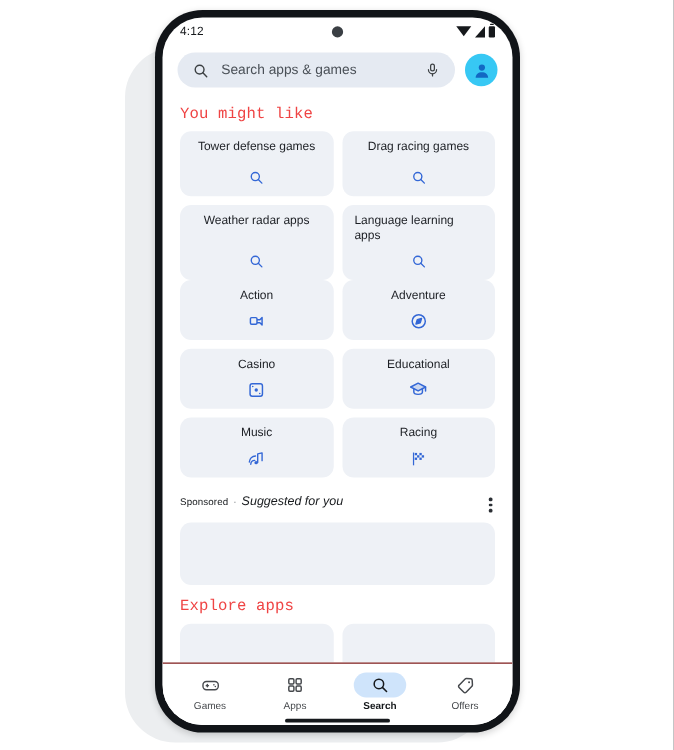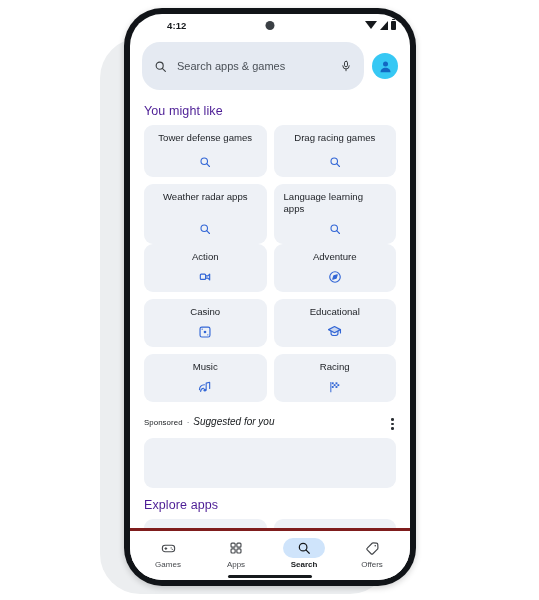--- a/index.html
+++ b/index.html
@@ -26,48 +26,48 @@
     position:absolute;left:6px;top:6px;right:6px;bottom:6px;
     background:#ffffff;border-radius:32px;overflow:hidden;
     display:flex;flex-direction:column;
   }
 
   
   .statusbar{
     height:22px;flex:0 0 22px;display:flex;align-items:center;
     padding:0 14px;position:relative;
   }
-  .clock{font-size:9.5px;color:#16191c;font-weight:700;letter-spacing:.1px;margin-left:23px;}
+  .clock{font-size:9.5px;color:#16191c;font-weight:400;letter-spacing:.1px;}
   .camera{
     position:absolute;left:50%;top:7px;transform:translateX(-50%);
     width:9px;height:9px;border-radius:50%;background:#3a3f44;
   }
   .sysicons{margin-left:auto;display:flex;align-items:center;gap:3px;}
   .ic-wifi{width:0;height:0;border-left:6px solid transparent;border-right:6px solid transparent;border-top:8px solid #16191c;}
   .ic-signal{width:0;height:0;border-left:8px solid transparent;border-bottom:9px solid #16191c;}
   .ic-batt{width:5px;height:9px;background:#16191c;border-radius:1px;position:relative;}
   .ic-batt::before{content:"";position:absolute;left:1.3px;top:-2px;width:2.4px;height:1.6px;background:#16191c;border-radius:1px;}
 
   
   .content{flex:1 1 auto;overflow:hidden;padding:0 0 0 0;}
 
   
   .searchrow{display:flex;align-items:center;gap:8px;padding:6px 12px 4px 12px;}
   .searchbar{
-    flex:1 1 auto;height:48px;background:#e5eaf2;border-radius:18px;
+    flex:1 1 auto;height:28px;background:#e5eaf2;border-radius:18px;
     display:flex;align-items:center;padding:0 12px;gap:10px;
   }
   .searchbar .ph{font-size:11px;color:#4a5057;flex:1 1 auto;white-space:nowrap;overflow:hidden;}
   .avatar{
     width:26px;height:26px;border-radius:50%;background:#37c8f4;
     display:flex;align-items:center;justify-content:center;flex:0 0 26px;
   }
 
   .section-title{
-    font-size:12.5px;color:#4c1d95;padding:10px 14px 7px 14px;letter-spacing:.1px;
+    font-size:12.5px;color:#ef4444;padding:10px 14px 7px 14px;letter-spacing:.1px;font-family:Liberation Mono, monospace;
   }
 
   .grid{display:grid;grid-template-columns:1fr 1fr;gap:7px;padding:0 14px;}
   .chip{
     background:#eef1f6;border-radius:9px;min-height:38px;
     display:flex;align-items:center;gap:6px;padding:7px 10px;flex-direction:column;
   }
   .chip .lbl{
     font-size:9.6px;color:#1c1f24;line-height:1.25;flex:1 1 auto;
   }
@@ -83,21 +83,21 @@
   .dot-sep{font-size:8px;color:#6b7075;}
   .sponsored-title{font-size:10px;color:#16191c;flex:1 1 auto;font-style:italic;}
   .kebab{display:flex;flex-direction:column;gap:2px;align-items:center;align-self:center;padding:2px 2px;}
   .kebab i{width:2.6px;height:2.6px;border-radius:50%;background:#2b2f34;display:block;}
   .ad-placeholder{
     margin:0 14px;height:50px;background:#eef1f6;border-radius:9px;
   }
 
   
   .navbar{
-    flex:0 0 auto;border-top:3px solid #7f1d1d;background:#ffffff;
+    flex:0 0 auto;border-top:1px solid #7f1d1d;background:#ffffff;
     padding:5px 4px 2px 4px;
   }
   .navitems{display:flex;}
   .navitem{flex:1 1 0;display:flex;flex-direction:column;align-items:center;gap:2px;padding:2px 0 1px 0;}
   .pill{
     width:42px;height:20px;border-radius:11px;display:flex;align-items:center;justify-content:center;
   }
   .pill.active{background:#cfe4fb;}
   .navlabel{font-size:8px;color:#46494d;}
   .navitem.active .navlabel{color:#16191c;font-weight:700;}

